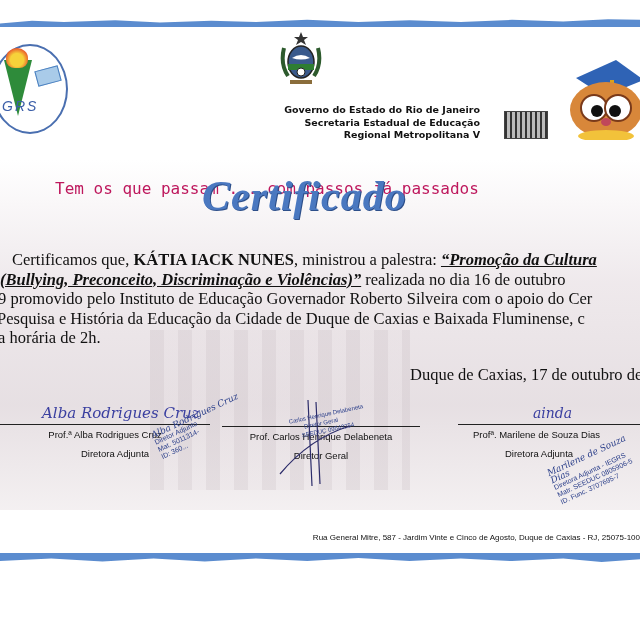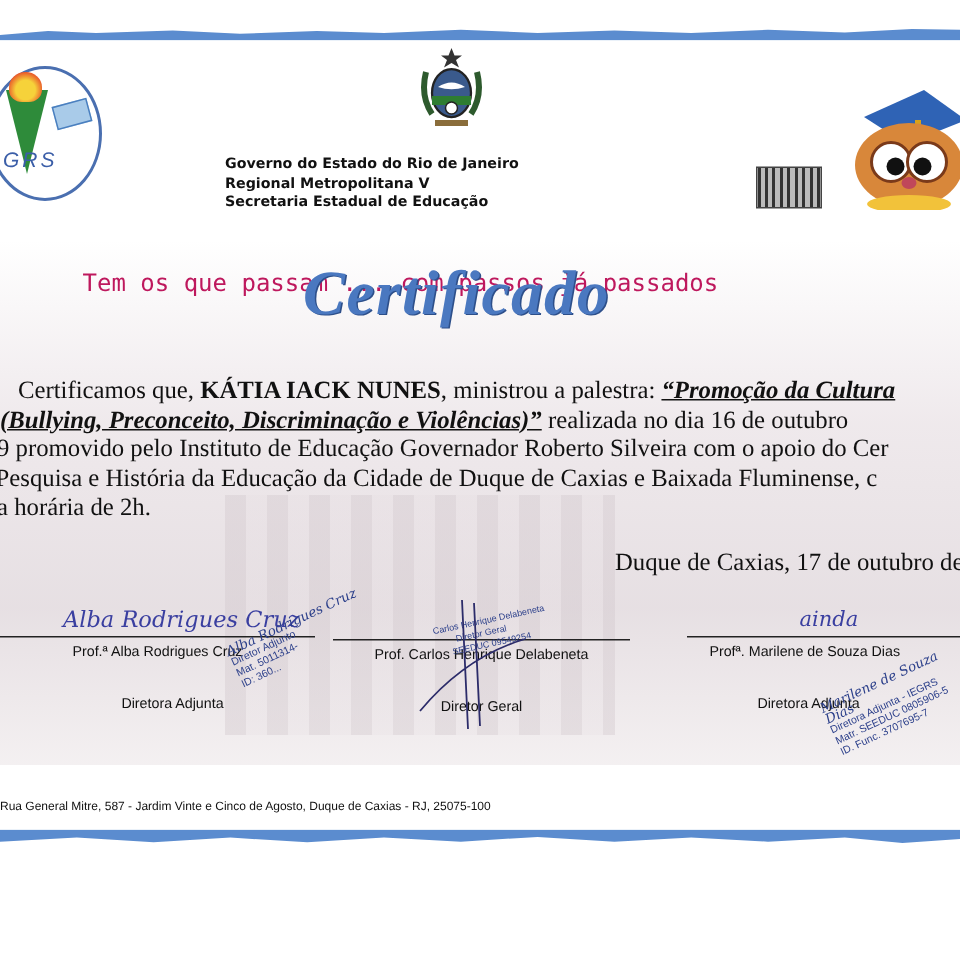--- a/index.html
+++ b/index.html
@@ -11,35 +11,35 @@
       background: linear-gradient(180deg, rgba(240,232,236,0.0) 0%, rgba(232,224,228,0.7) 35%, rgba(226,218,222,0.85) 70%, rgba(236,230,232,0.6) 100%); }
     .bg-building { position:absolute; left:150px; top:330px; width:260px; height:160px;
       background: repeating-linear-gradient(90deg, rgba(210,200,205,0.6) 0 14px, rgba(230,222,226,0.4) 14px 28px); opacity:.7; }
     .bg-poem { position:absolute; left:55px; top:180px; font-family:"DejaVu Sans Mono", monospace; font-size:16px; color:#be185d; line-height:18px; white-space:pre; }
     .logo-left { position:absolute; left:-8px; top:44px; width:72px; height:86px; border-radius:50%; border:2px solid #4a6fb0; background:#fff; }
     .torch { position:absolute; left:10px; top:14px; width:0; height:0; border-left:14px solid transparent; border-right:14px solid transparent; border-top:56px solid #2e8b3a; }
     .flame { position:absolute; left:12px; top:2px; width:22px; height:20px; background:radial-gradient(circle at 50% 60%, #f6d23a 40%, #e8502a 75%); border-radius:50% 50% 40% 40%; }
     .book { position:absolute; left:42px; top:22px; width:22px; height:14px; background:#a9cbe9; border:1px solid #4a7fbf; transform:rotate(-15deg); }
     .grs { position:absolute; left:8px; top:52px; font-family:"Liberation Sans", sans-serif; font-size:14px; color:#3b5ea8; letter-spacing:2px;font-style:italic; }
     .crest { position:absolute; left:278px; top:30px; width:46px; height:58px; }
-    .header { position:absolute; left:150px; top:104px; width:330px; text-align:left; font-family:"DejaVu Sans", sans-serif; font-size:9.5px; font-weight:bold; line-height:12.5px; color:#111; }
+    .header { position:absolute; left:150px; top:104px; width:330px; text-align:right; font-family:"DejaVu Sans", sans-serif; font-size:9.5px; font-weight:bold; line-height:12.5px; color:#111; }
     .stamp { position:absolute; left:504px; top:111px; width:42px; height:26px; background:repeating-linear-gradient(90deg,#333 0 2px,#bbb 2px 5px); border:1px solid #444; }
     .owl { position:absolute; left:566px; top:50px; width:80px; height:90px; }
     .title { position:absolute; left:186px; top:172px; font-family:"Liberation Serif", serif; font-style:italic; font-weight:bold; font-size:42px; color:#4a78c0; letter-spacing:1px; text-shadow:1px 1px 0 #2d4f8a;margin-left:16px; }
     .body-text { position:absolute; left:-10px; top:250px; width:720px; font-size:16.5px; line-height:19.5px; color:#111; white-space:nowrap; }
     .body-text p { margin:0; }
     .talk { font-weight:bold; font-style:italic; text-decoration:underline; }
     .date-line { position:absolute; left:410px; top:365px; font-size:16.5px; color:#111; white-space:nowrap; }
     .sig-block { position:absolute; text-align:center; font-family:"Liberation Sans", sans-serif; font-size:9.5px; color:#111; }
     .sig-line { height:1px; background:#222; }
     .sig-block .nm { margin-top:4px; }
-    .sig-block .rl { margin-top:24px; }
+    .sig-block .rl { margin-top:8px; }
     .scrawl { position:absolute; font-family:"DejaVu Serif", serif; font-style:italic; color:#3a3fa0; font-size:13px; }
     .seal { position:absolute; font-family:"Liberation Sans", sans-serif; font-size:7px; color:#2b3f8a; line-height:8px; transform:rotate(-25deg); transform-origin:left top; }
-    .address { position:absolute; left:0; top:533px; width:640px; text-align:left; font-family:"Liberation Sans", sans-serif; font-size:8px; color:#111; }
+    .address { position:absolute; left:0; top:533px; width:640px; text-align:right; font-family:"Liberation Sans", sans-serif; font-size:8px; color:#111; }
   </style>
 </head>
 <body>
 
 <div class="wave top"></div>
 
 <div class="bg-photo"></div>
 <div class="bg-building"></div>
 <div class="bg-poem"><div>Tem os que passam ... com passos já passados</div></div>
 
@@ -56,22 +56,22 @@
   <path d="M40,18 Q44,34 36,46" stroke="#2d5a2d" stroke-width="4" fill="none"></path>
   <ellipse cx="23" cy="32" rx="13" ry="16" fill="#3a5a8c" stroke="#222" stroke-width="1.5"></ellipse>
   <rect x="10" y="34" width="26" height="6" fill="#2e7d32"></rect>
   <path d="M14,28 Q23,22 32,28 Q23,31 14,28" fill="#fff"></path>
   <circle cx="23" cy="42" r="4" fill="#fff" stroke="#222"></circle>
   <rect x="12" y="50" width="22" height="4" fill="#8a6d3b"></rect>
 </svg>
 
 <div class="header">
   <div>Governo do Estado do Rio de Janeiro</div>
+  <div>Secretaria Estadual de Educação</div>
   <div>Regional Metropolitana V</div>
-  <div>Secretaria Estadual de Educação</div>
 </div>
 
 <div class="stamp"></div>
 
 <svg class="owl" viewBox="0 0 80 90">
   <polygon points="10,28 50,10 78,30 38,46" fill="#2f63b5"></polygon>
   <rect x="44" y="30" width="4" height="18" fill="#d9a21b"></rect>
   <ellipse cx="40" cy="60" rx="36" ry="28" fill="#d8873a"></ellipse>
   <circle cx="28" cy="58" r="13" fill="#fff" stroke="#7a3a1a" stroke-width="2"></circle>
   <circle cx="52" cy="58" r="13" fill="#fff" stroke="#7a3a1a" stroke-width="2"></circle>

